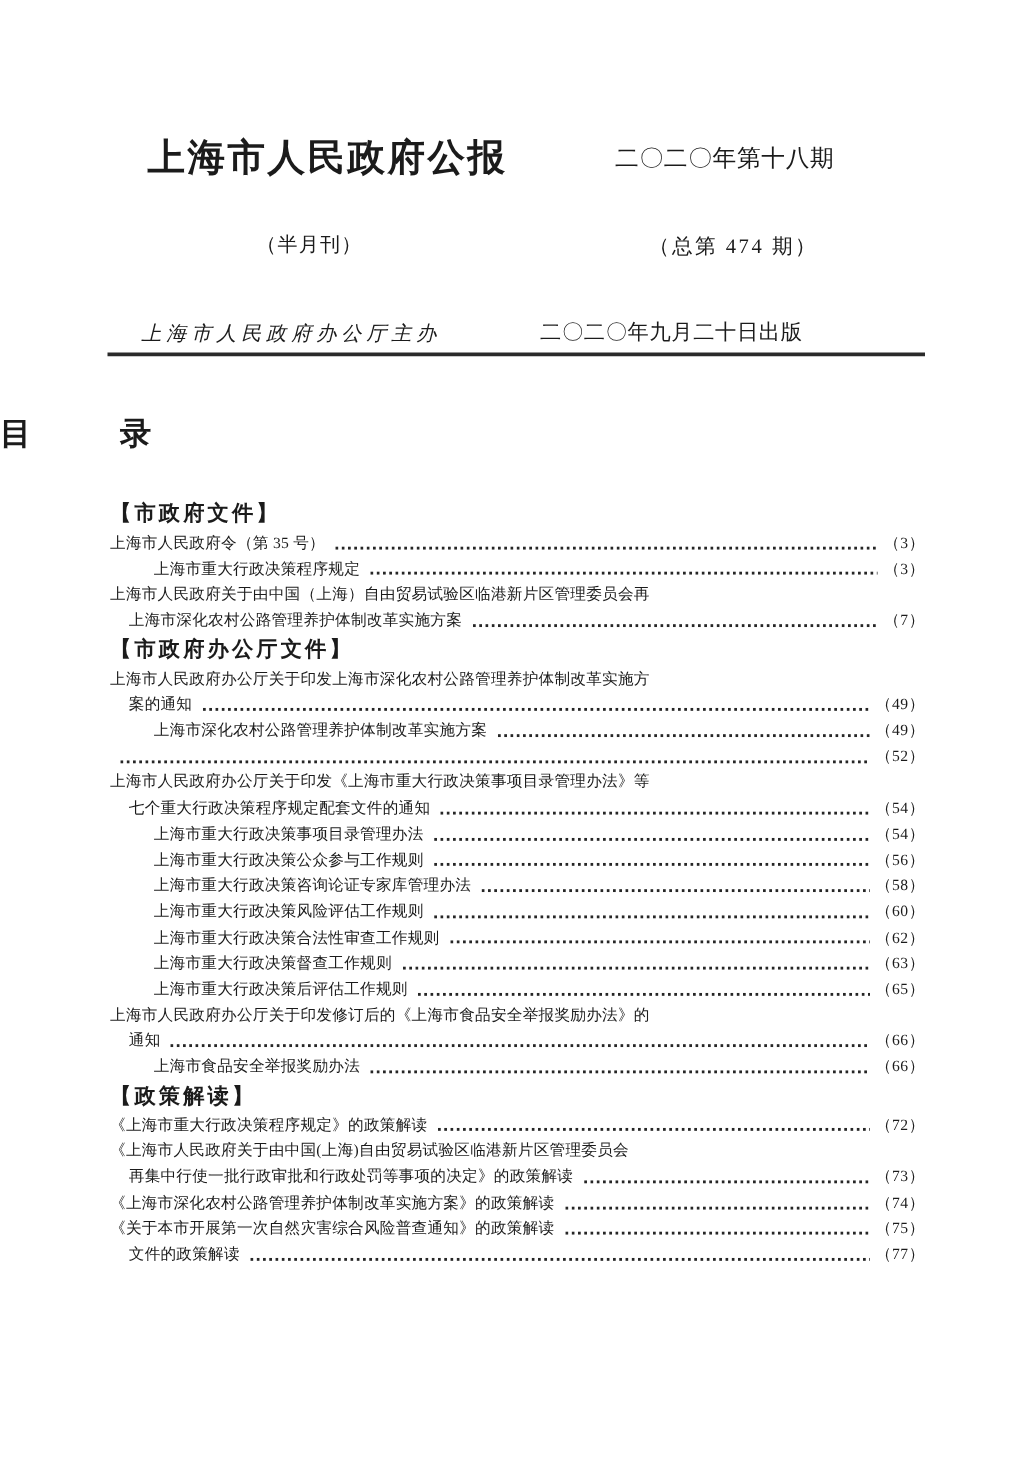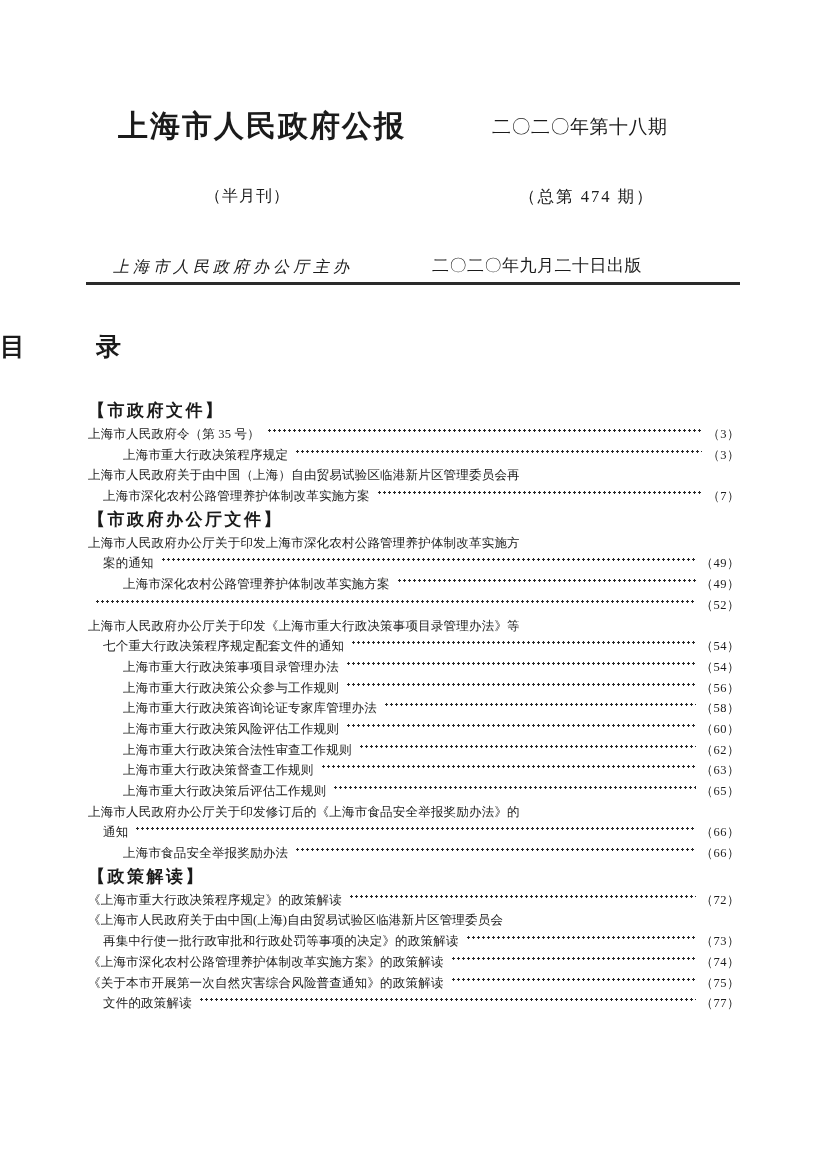--- a/index.html
+++ b/index.html
@@ -56,21 +56,21 @@
   
   .toc {
     position: absolute; left: 88px; top: 398px; width: 652px;
   }
   .toc-section {
     height: 26px; line-height: 26px;
     font-size: 17px; font-weight: bold; letter-spacing: 2.5px;
     white-space: nowrap;
   }
   .toc-line {
-    display: flex; align-items: flex-start;
+    display: flex; align-items: flex-end;
     height: 20.7px; line-height: 20.7px;
     font-size: 12.5px;
   }
   .toc-line .t { white-space: nowrap; letter-spacing: 0.2px; }
   .toc-line .dots {
     flex: 1 1 auto;
     height: 13px;
     margin: 0 5px 0 7px;
     background-image: radial-gradient(circle, #262626 1.05px, rgba(0,0,0,0) 1.4px);
     background-size: 5px 13px;

